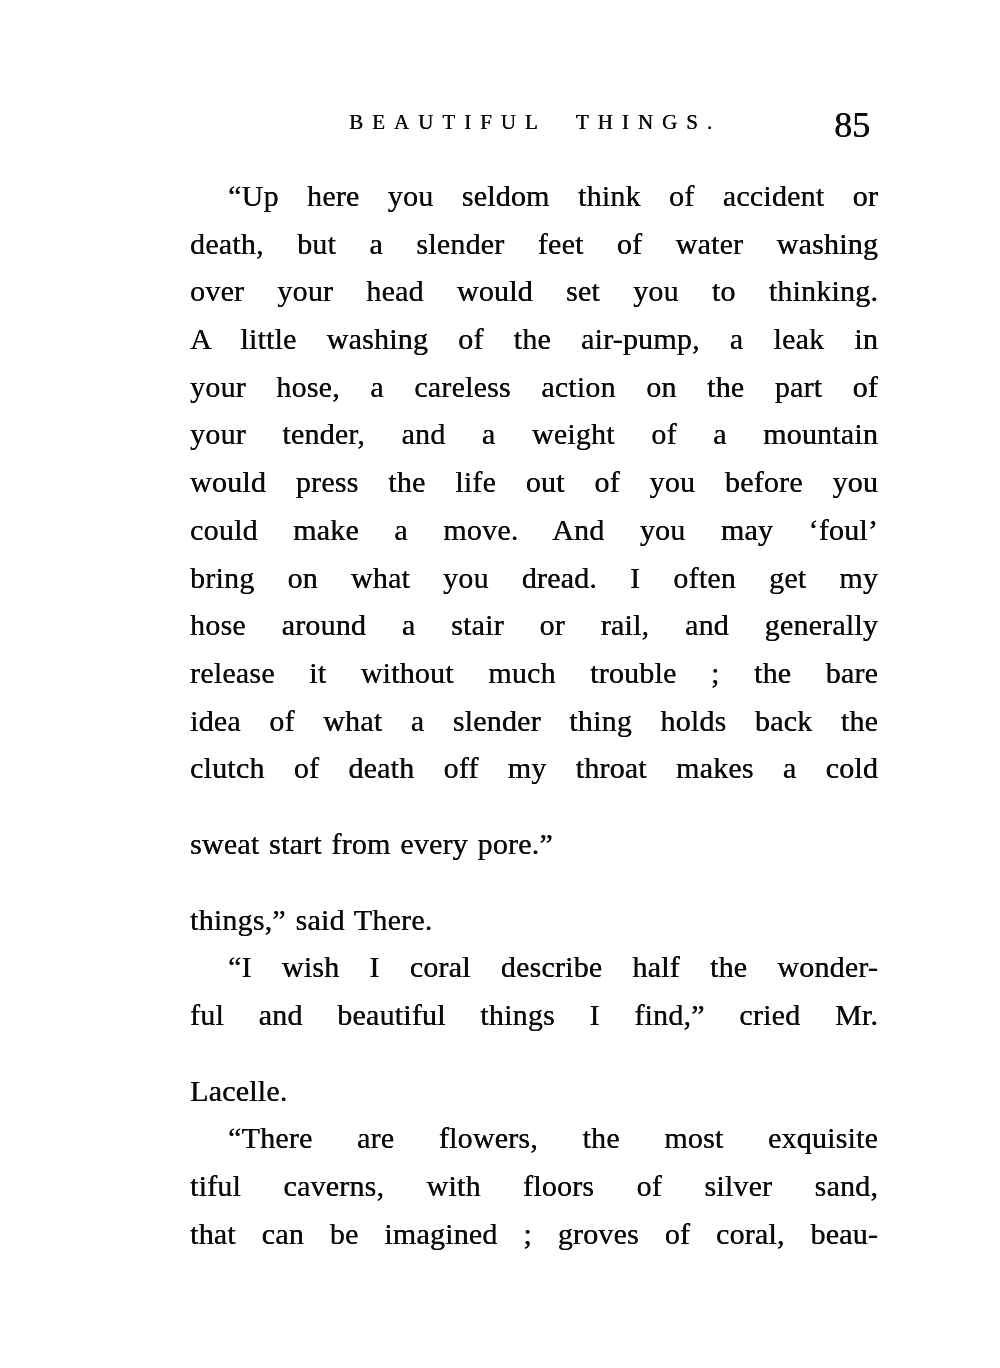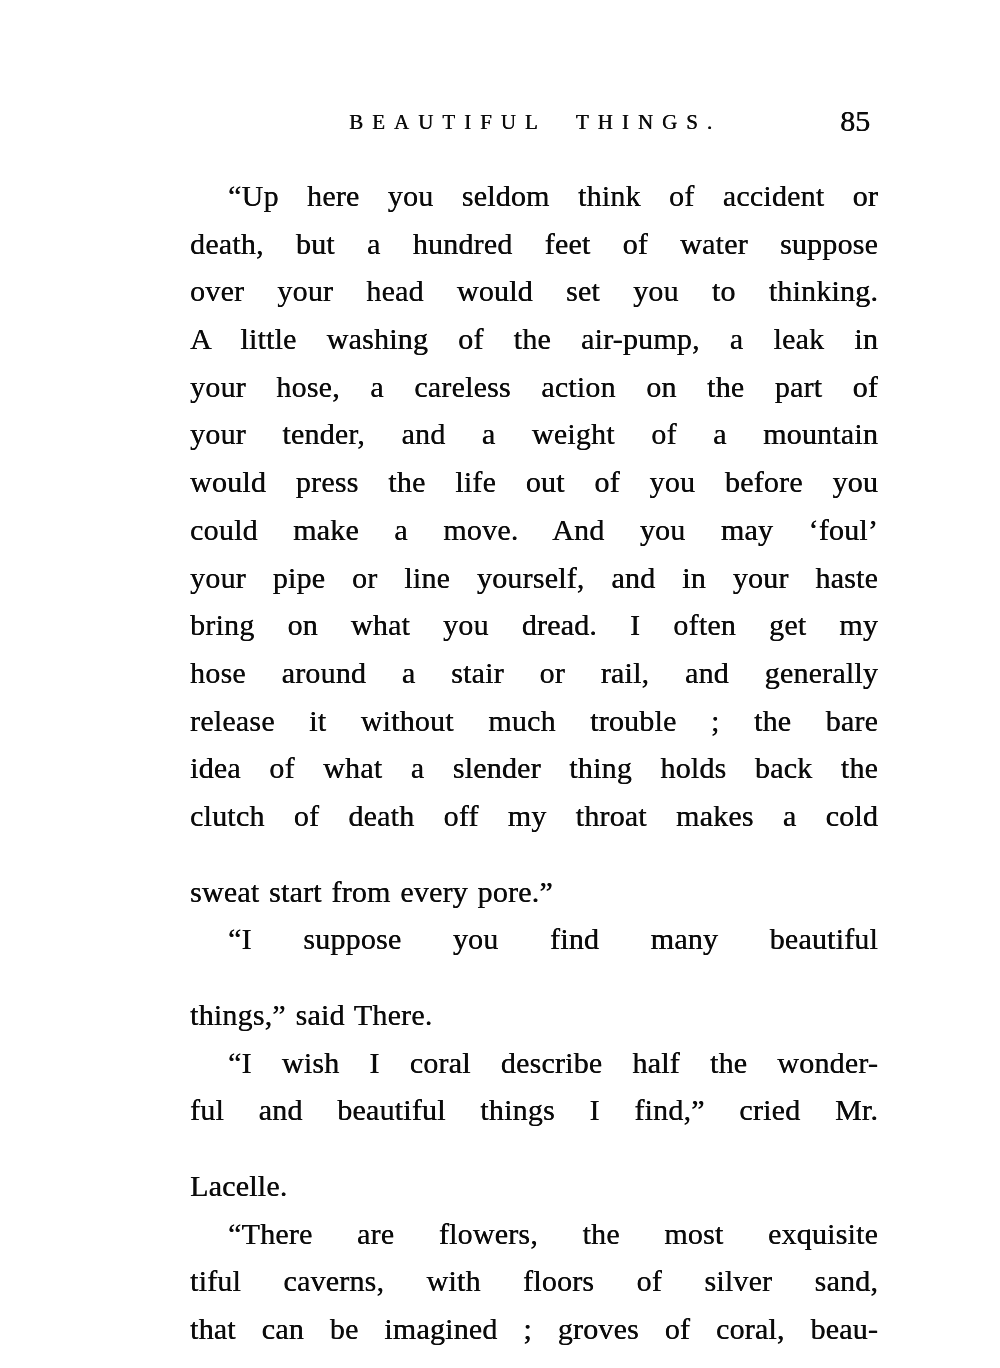--- a/index.html
+++ b/index.html
@@ -31,21 +31,21 @@
     letter-spacing: 9px;
     word-spacing: 16px;
     padding-top: 6px;
     text-shadow: 0.4px 0 0 currentColor;
     white-space: nowrap;
   }
   .running-header .folio {
     position: absolute;
     right: 10px;
     top: 0;
-    font-size: 30px;
+    font-size: 36px;
     text-shadow: 0.4px 0 0 currentColor;
   }
   
   .text-block {
     position: absolute;
     left: 190px;
     top: 172px;
     width: 688px;
   }
   .text-line {
@@ -76,35 +76,33 @@
 <div class="book-page">
 
   <div class="running-header">
     <span class="title">BEAUTIFUL THINGS.</span>
     <span class="folio">85</span>
   </div>
 
   <div class="text-block">
 
   <div class="text-line fill indent">“Up here you seldom think of accident or</div>
-      <div class="text-line fill">death, but a hundred feet of water suppose</div>
+      <div class="text-line fill">death, but a slender feet of water washing</div>
       <div class="text-line fill">over your head would set you to thinking.</div>
       <div class="text-line fill">A little washing of the air-pump, a leak in</div>
       <div class="text-line fill">your hose, a careless action on the part of</div>
       <div class="text-line fill">your tender, and a weight of a mountain</div>
       <div class="text-line fill">would press the life out of you before you</div>
       <div class="text-line fill">could make a move. And you may ‘foul’</div>
-      <div class="text-line fill">your pipe or line yourself, and in your haste</div>
       <div class="text-line fill">bring on what you dread. I often get my</div>
       <div class="text-line fill">hose around a stair or rail, and generally</div>
       <div class="text-line fill">release it without much trouble ; the bare</div>
       <div class="text-line fill">idea of what a slender thing holds back the</div>
       <div class="text-line fill">clutch of death off my throat makes a cold</div>
       <div class="text-line last">sweat start from every pore.”</div>
-      <div class="text-line fill indent">“I suppose you find many beautiful</div>
       <div class="text-line last">things,” said There.</div>
       <div class="text-line fill indent">“I wish I coral describe half the wonder-</div>
       <div class="text-line fill">ful and beautiful things I find,” cried Mr.</div>
       <div class="text-line last">Lacelle.</div>
       <div class="text-line fill indent">“There are flowers, the most exquisite</div>
       <div class="text-line fill">tiful caverns, with floors of silver sand,</div>
       <div class="text-line fill">that can be imagined ; groves of coral, beau-</div>
     </div>
 
 </div>

